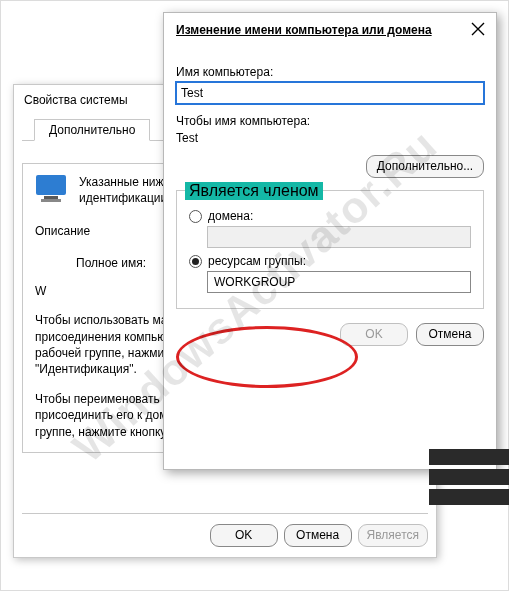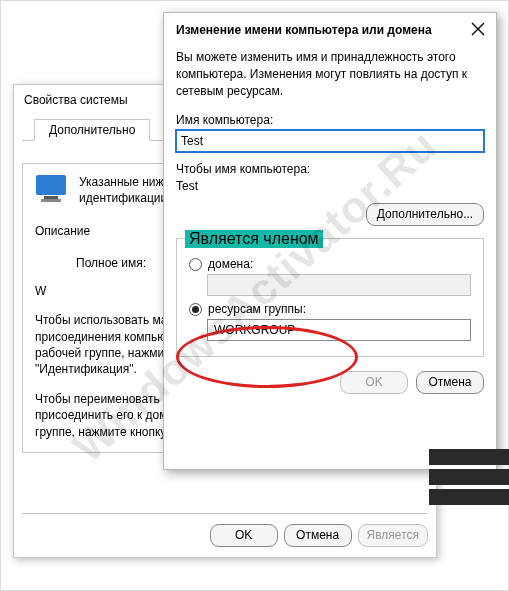--- a/index.html
+++ b/index.html
@@ -119,27 +119,28 @@
     height: 458px;
     background: #fff;
     border: 1px solid #b8b8b8;
     box-shadow: 3px 3px 10px rgba(0,0,0,0.35);
   }
   .win-front .titlebar {
     display: flex;
     justify-content: space-between;
     align-items: center;
     padding: 8px 8px 10px 12px;
+    text-decoration: underline;
   }
   .win-front .titlebar .ttl { font-size: 12px; font-weight: 600; }
   .close-x { width: 18px; height: 18px; cursor: pointer; }
   .close-x svg { display: block; }
   .win-front .body { padding: 0 12px 12px; }
   .info { font-size: 12px; line-height: 1.4; margin-bottom: 14px; }
-  .field-lbl { margin-top: 4px; margin-bottom: 3px; }
+  .field-lbl { margin-top: 16px; margin-bottom: 3px; }
   .input-full {
     width: 100%;
     height: 22px;
     border: 1px solid #7a7a7a;
     padding: 0 4px;
     font-size: 12px;
   }
   .input-full.focus {
     outline: 2px solid #2675d9;
     outline-offset: -1px;
@@ -283,21 +284,20 @@
 <div class="win-front">
   <div class="titlebar">
     <div class="ttl">Изменение имени компьютера или домена</div>
     <div class="close-x">
       <svg width="16" height="16">
           <path d="M2 2 L14 14 M14 2 L2 14" stroke="#000" stroke-width="1.4"></path>
         </svg>
     </div>
   </div>
   <div class="body">
-    <div class="info">Вы можете изменить имя и принадлежность этого компьютера. Изменения могут повлиять на доступ к сетевым ресурсам.</div>
 
     <div class="field-lbl">Имя компьютера:</div>
     <input class="input-full focus" value="Test" style="">
 
     <div class="field-lbl" style="margin-top:10px">Чтобы имя компьютера:</div>
     <div class="val-static">Test</div>
 
     <div class="btn-row-right front">
       <div class="btn" style="min-width:118px">Дополнительно...</div>
     </div>

